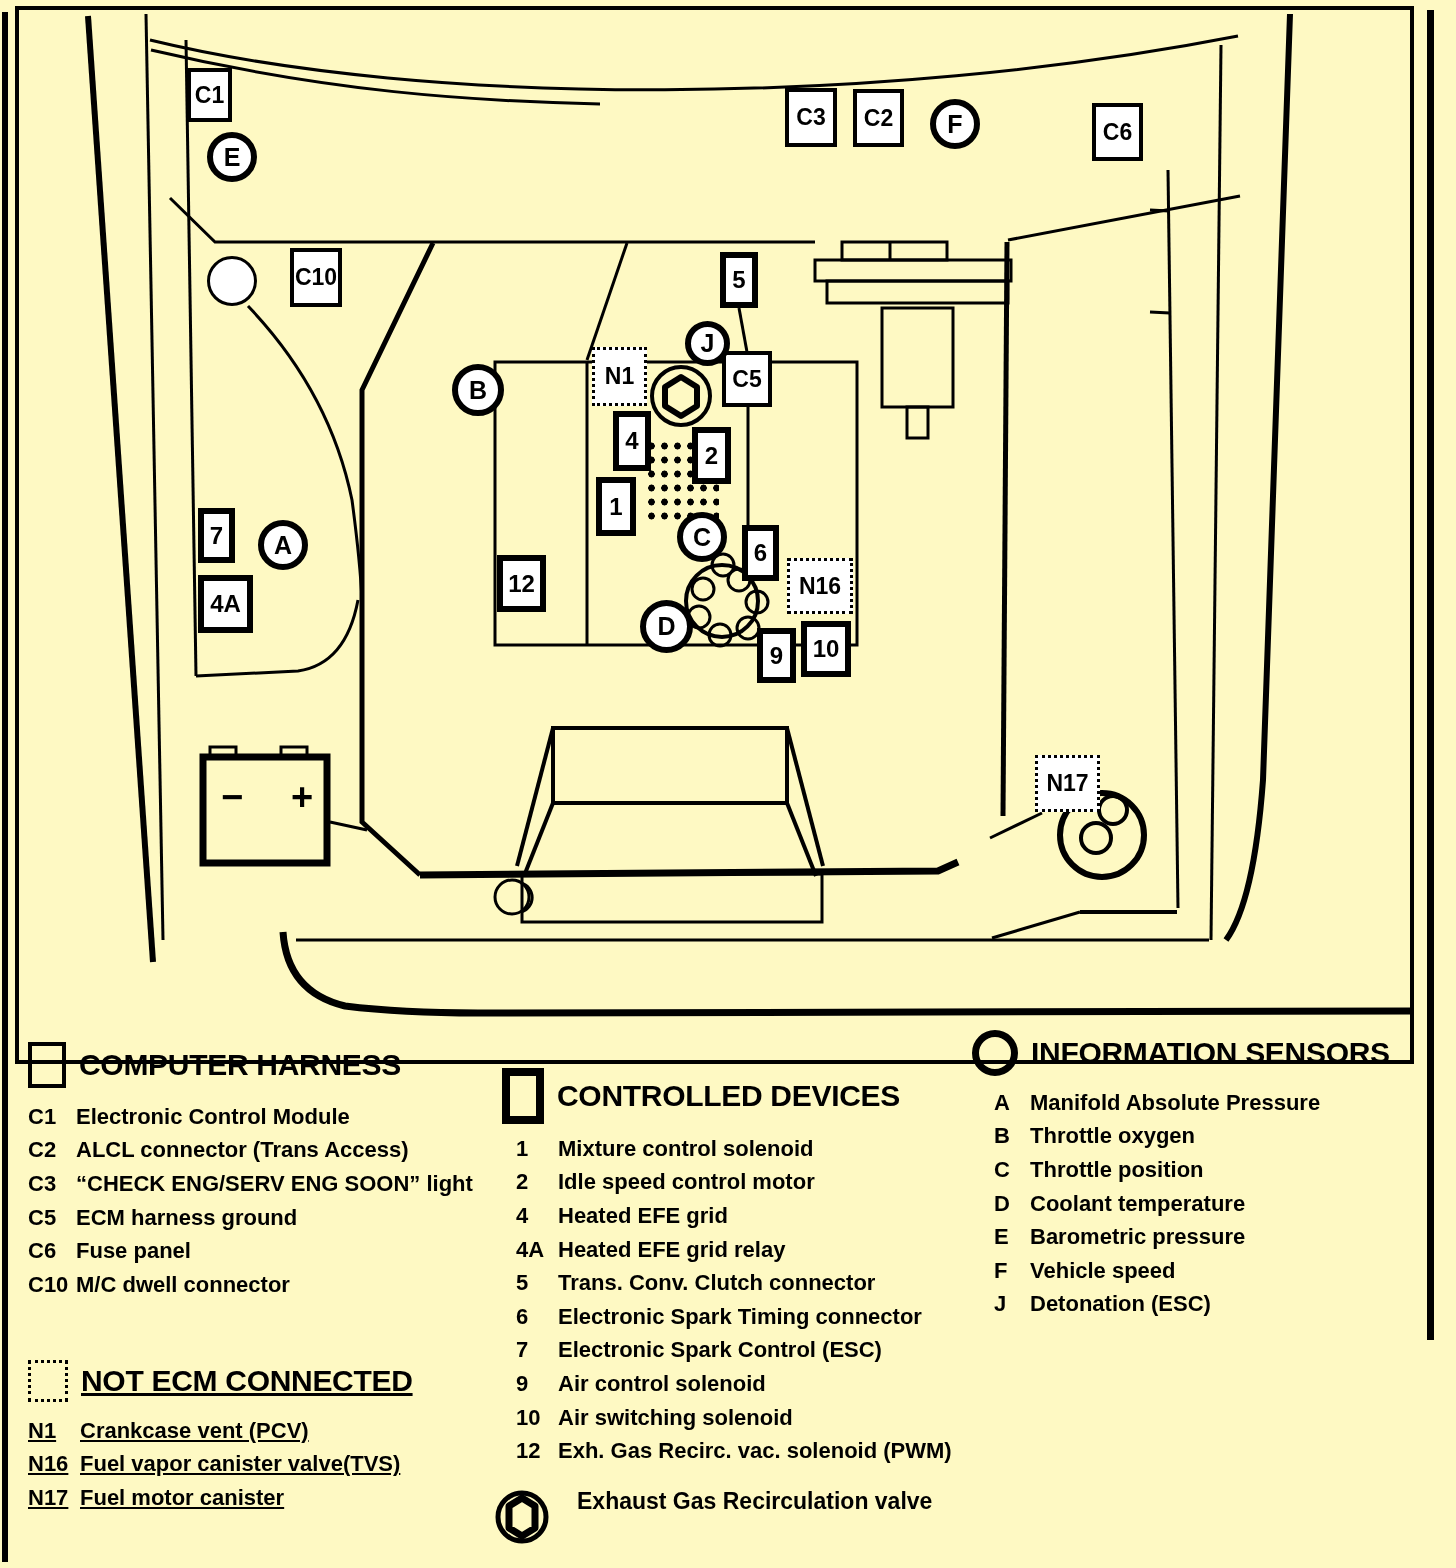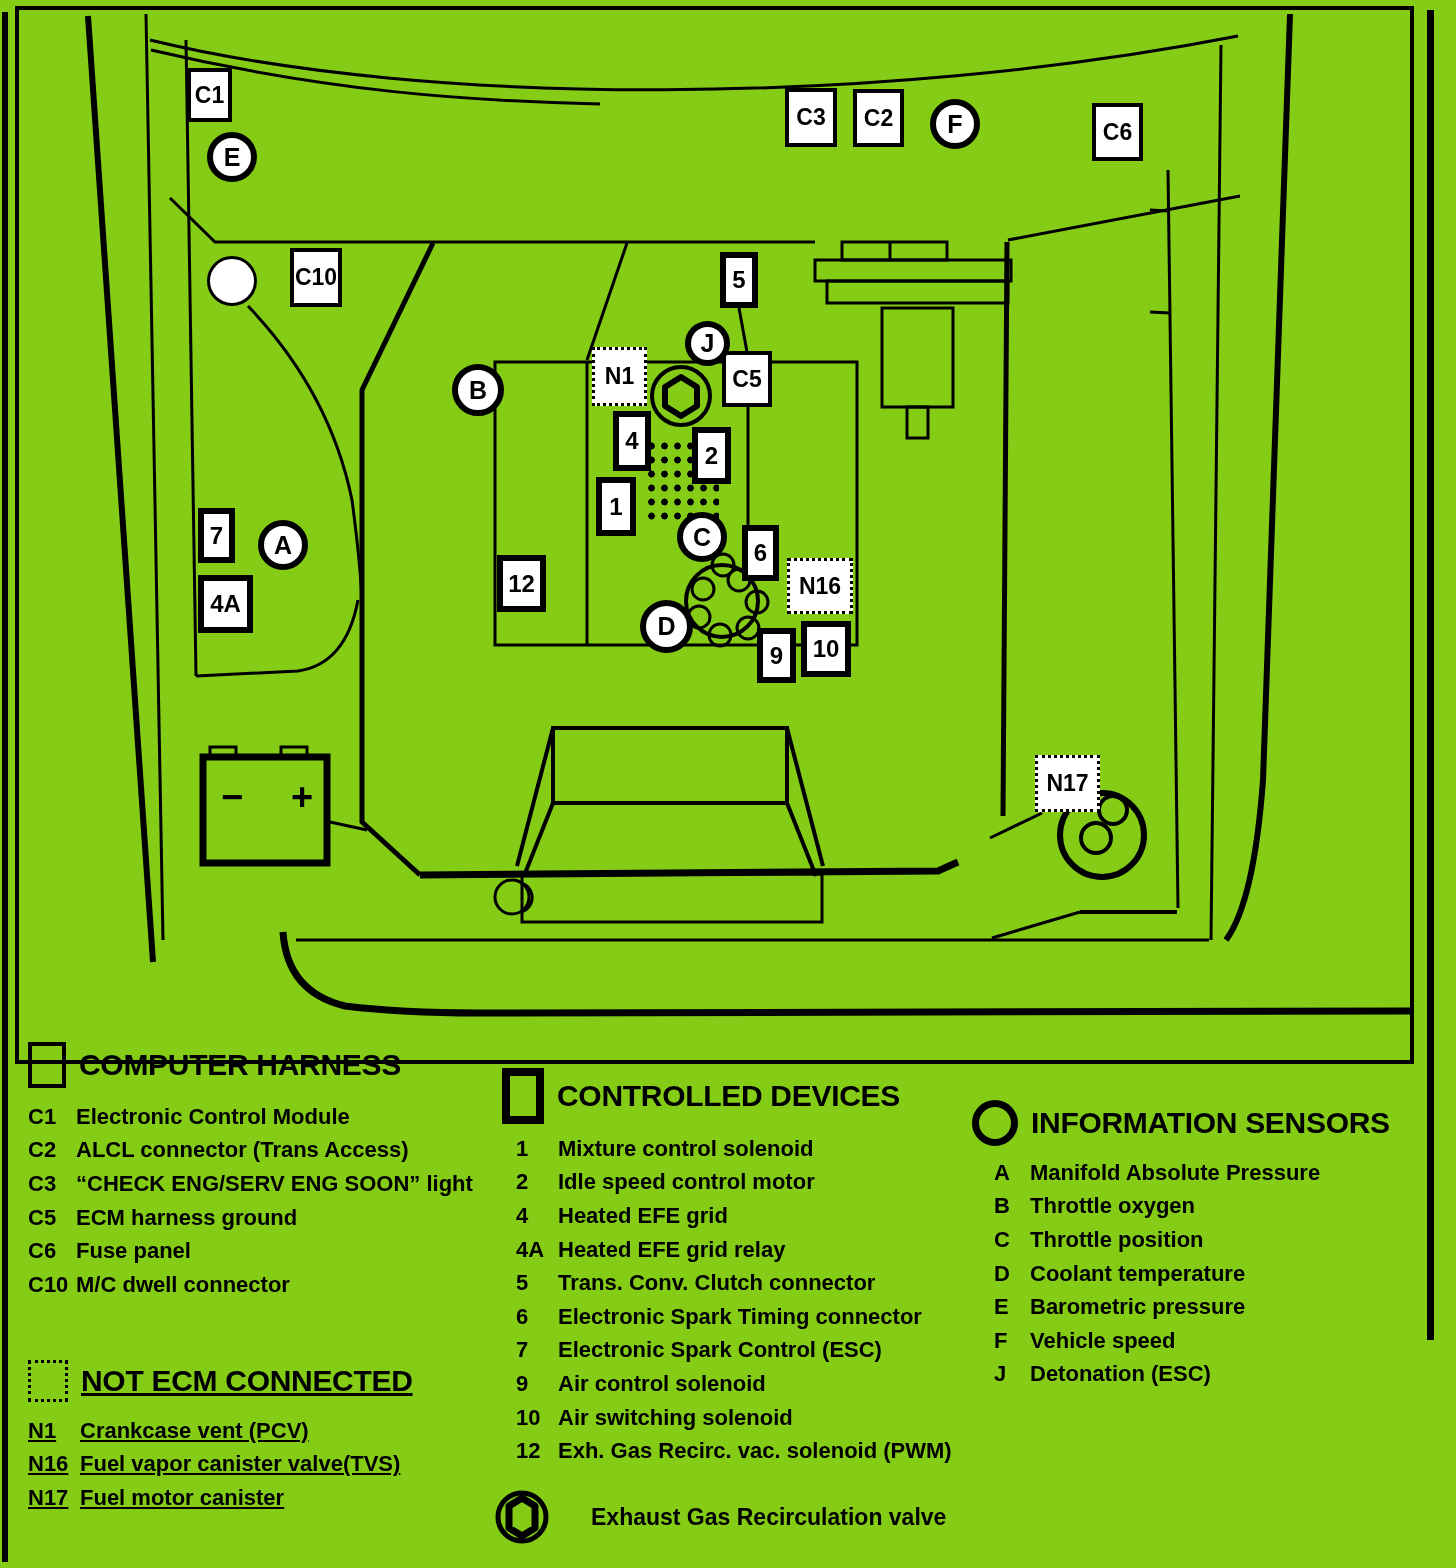--- a/index.html
+++ b/index.html
@@ -1,16 +1,16 @@
 <!DOCTYPE html>
 <html><head>
 <meta charset="utf-8">
 <style>
   html,body{margin:0;padding:0;background:#fff;}
-  .page{position:relative;width:1456px;height:1568px;background:#84cc16;color:#000;
+  .page{position:relative;width:1456px;height:1568px;background:#fef9c3;color:#000;
         font-family:"Liberation Sans","DejaVu Sans",sans-serif;overflow:hidden;}
   .art{position:absolute;left:0;top:0;}
   .edgebar{position:absolute;background:#000;}
   
   .marker{position:absolute;display:flex;align-items:center;justify-content:center;
           font-weight:700;background:#fff;box-sizing:border-box;z-index:5;line-height:1;}
   .sq{border:4px solid #000;font-size:23px;}
   .sqb{border:6px solid #000;font-size:24px;}
   .sqd{border:3px dotted #000;font-size:23px;}
   .ci{border-radius:50%;border:6px solid #000;font-size:25px;}
@@ -28,21 +28,21 @@
   .icon-sqb{width:26px;height:40px;border:8px solid #000;flex:0 0 auto;}
   .icon-ci{width:32px;height:32px;border:7px solid #000;border-radius:50%;flex:0 0 auto;}
   .icon-sqd{width:34px;height:36px;border:3px dotted #000;flex:0 0 auto;}
   .litems{margin-top:12px;}
   .lrow{display:flex;align-items:center;height:33.6px;font-size:22px;font-weight:700;
         white-space:nowrap;}
   .lcode{flex:0 0 48px;}
   .cd .lcode{flex:0 0 42px;}
   .is .lcode{flex:0 0 36px;}
   .ne .lcode{flex:0 0 52px;}
-  .egrnote{position:absolute;display:flex;align-items:center;gap:40px;z-index:4;}
+  .egrnote{position:absolute;display:flex;gap:26px;z-index:4;}
   .egrnote .txt{font-size:23px;font-weight:700;white-space:nowrap;}
 </style>
 </head>
 <body>
 
 <div class="page">
 
   <div class="edgebar" style="left:2px;top:12px;width:6px;height:1550px;"></div>
   <div class="edgebar" style="left:1427px;top:10px;width:7px;height:1330px;"></div>
 
@@ -271,21 +271,21 @@
           <span class="lcode">10</span>
           <span class="llabel">Air switching solenoid</span>
         </div>
       <div class="lrow">
           <span class="lcode">12</span>
           <span class="llabel">Exh. Gas Recirc. vac. solenoid (PWM)</span>
         </div>
     </div>
   </div>
 
-  <div class="sec is" style="left:972px;top:1100px;width:462px;">
+  <div class="sec is" style="left:972px;top:1030px;width:462px;">
     <div class="sechead">
       <span class="icon-ci"></span>
       <span>INFORMATION SENSORS</span>
     </div>
     <div class="litems is" style="margin-top:10px;padding-left:22px;">
       <div class="lrow">
           <span class="lcode">A</span>
           <span class="llabel">Manifold Absolute Pressure</span>
         </div>
       <div class="lrow">

